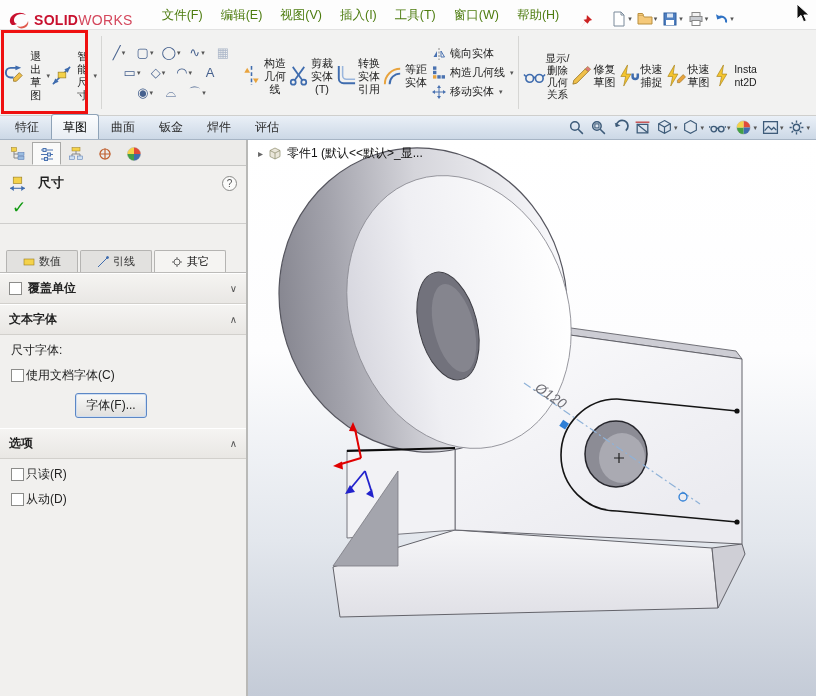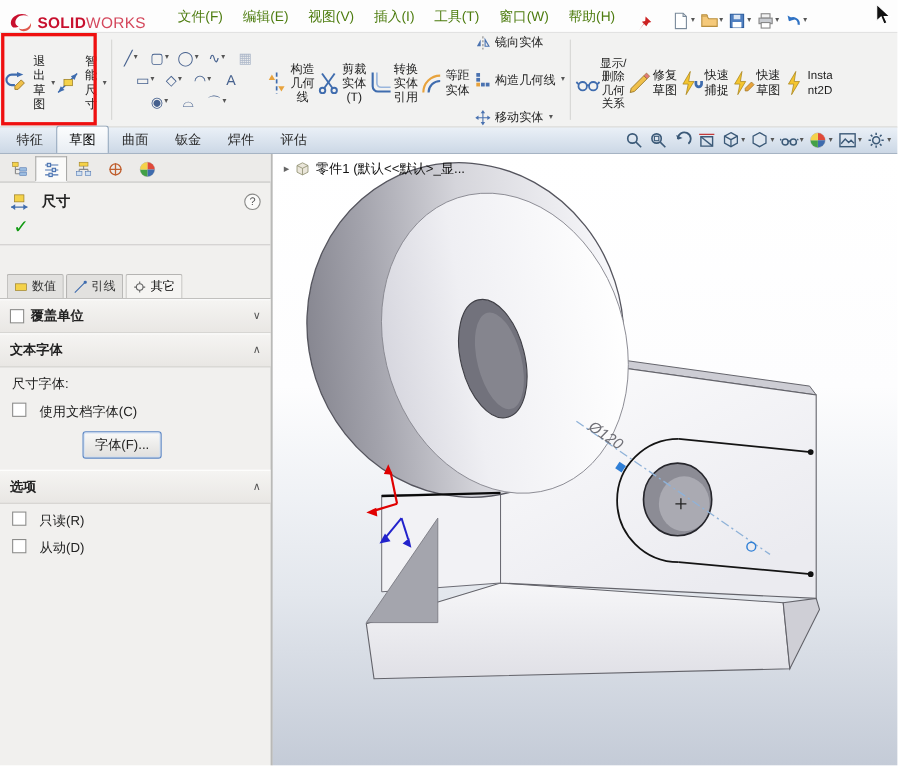--- a/index.html
+++ b/index.html
@@ -28,21 +28,21 @@
   .bigbtn{width:47px;display:flex;flex-direction:row;align-items:center;padding-top:7px;font-size:11px;line-height:13px;text-align:center;border-radius:3px}
   .bigbtn .bicon{width:23px;height:23px;margin-bottom:2px;flex:none}
   .bigbtn .lbl{width:37px;word-break:break-all;color:#1c1c1c}
   .bigbtn .lblw{width:40px;font-size:10.5px;line-height:12px}
   .bigbtn .lble{width:48px;font-size:10.5px}
   .sgrid{display:flex;flex-direction:column;justify-content:center;gap:1px}
   .srowg{display:flex}
   .cell{width:26px;height:19px;display:flex;align-items:center;justify-content:center;border-radius:2px}
   .cell i{font-style:normal;font-size:13px;color:#46618e;line-height:14px}
   .cell.dis i{opacity:.4}
-  .stack{display:flex;flex-direction:column;justify-content:space-between;gap:4px;padding:0 2px}
+  .stack{display:flex;flex-direction:column;justify-content:center;gap:4px;padding:0 2px}
   .srow{display:flex;align-items:center;gap:4px;font-size:11px;white-space:nowrap}
   .srow svg{flex:none}
 
   
   .tabbar{height:24px;background:linear-gradient(#eaf0f7,#ccd8e6);border-bottom:1px solid #a6b4c4;display:flex;align-items:flex-end;padding-left:3px;position:relative}
   .ctab{padding:4px 11px 3px;font-size:12px;color:#2c2c2c;border:1px solid transparent;border-bottom:none}
   .ctab.active{background:linear-gradient(#fcfdfe,#e8edf3);border-color:#8fa3b8;border-radius:3px 3px 0 0;color:#000}
   .tabicons{position:absolute;right:6px;top:3px;display:flex;gap:5px;align-items:center}
   .tico{display:flex;align-items:center}
 
@@ -54,26 +54,26 @@
   .mtabs{height:26px;display:flex;align-items:flex-end;border-bottom:1px solid #c6c6c4;padding-left:3px;background:#ecebe9}
   .mtab{width:29px;height:23px;display:flex;align-items:center;justify-content:center;border:1px solid transparent}
   .mtab.sel{background:#fafaf9;border-color:#a9a9a7;border-bottom-color:#fafaf9}
   .pm-header{display:flex;align-items:center;gap:12px;padding:8px 9px 4px}
   .pm-title{font-weight:bold;font-size:13px}
   .help{margin-left:auto;width:15px;height:15px;border:1px solid #8a8a88;border-radius:50%;display:flex;align-items:center;justify-content:center;font-size:10px;color:#555;background:#fbfbfa}
   .okrow{padding:1px 12px 5px;border-bottom:1px solid #cfcecc}
   .okck{color:#119a11;font-weight:bold;font-size:17px}
   .spacer{height:26px}
   .ptabs{display:flex;gap:2px;padding:0 6px;border-bottom:1px solid #bcbbb9}
-  .ptab{display:flex;align-items:center;gap:4px;padding:3px 6px;font-size:11px;background:#e2e1df;border:1px solid #b5b4b2;border-bottom:none;border-radius:2px 2px 0 0;color:#333}
+  .ptab{display:flex;align-items:center;gap:4px;padding:3px 16px;font-size:11px;background:#e2e1df;border:1px solid #b5b4b2;border-bottom:none;border-radius:2px 2px 0 0;color:#333}
   .ptab.active{background:#f5f4f2;color:#000}
   .sect-h{display:flex;align-items:center;gap:6px;padding:6px 9px;font-weight:bold;font-size:12px;background:linear-gradient(#f5f4f2,#e9e7e4);border-top:1px solid #fff;border-bottom:1px solid #d2d0cc}
   .chev{margin-left:auto;color:#555;font-size:10px;font-weight:normal}
   .sect-b{padding:7px 11px;display:flex;flex-direction:column;gap:8px;font-size:12px}
-  .cbrow{display:flex;gap:12px}
+  .cbrow{display:flex;align-items:center;gap:2px}
   .cb{width:13px;height:13px;background:#fff;border:1px solid #8c8c8a;flex:none}
   .fontbtn{margin:1px 0 3px 64px;width:72px;padding:3px 0;text-align:center;background:linear-gradient(#f9f9f8,#e0dfdd);border:1px solid #5c87c5;border-radius:3px;box-shadow:inset 0 0 0 1px #cfdef2;font-size:12px}
 
   
   .viewport{position:relative;flex:1;background:linear-gradient(180deg,#ffffff 0%,#fdfdfe 38%,#e3e7ed 72%,#c4cbd7 100%);overflow:hidden}
   .crumb{position:absolute;left:10px;top:5px;display:flex;align-items:center;gap:5px;font-size:12px;color:#111;z-index:3}
   .crumb .arr{color:#666;font-size:10px}
   .modelsvg{position:absolute;left:0;top:0}
 </style>
 </head>

